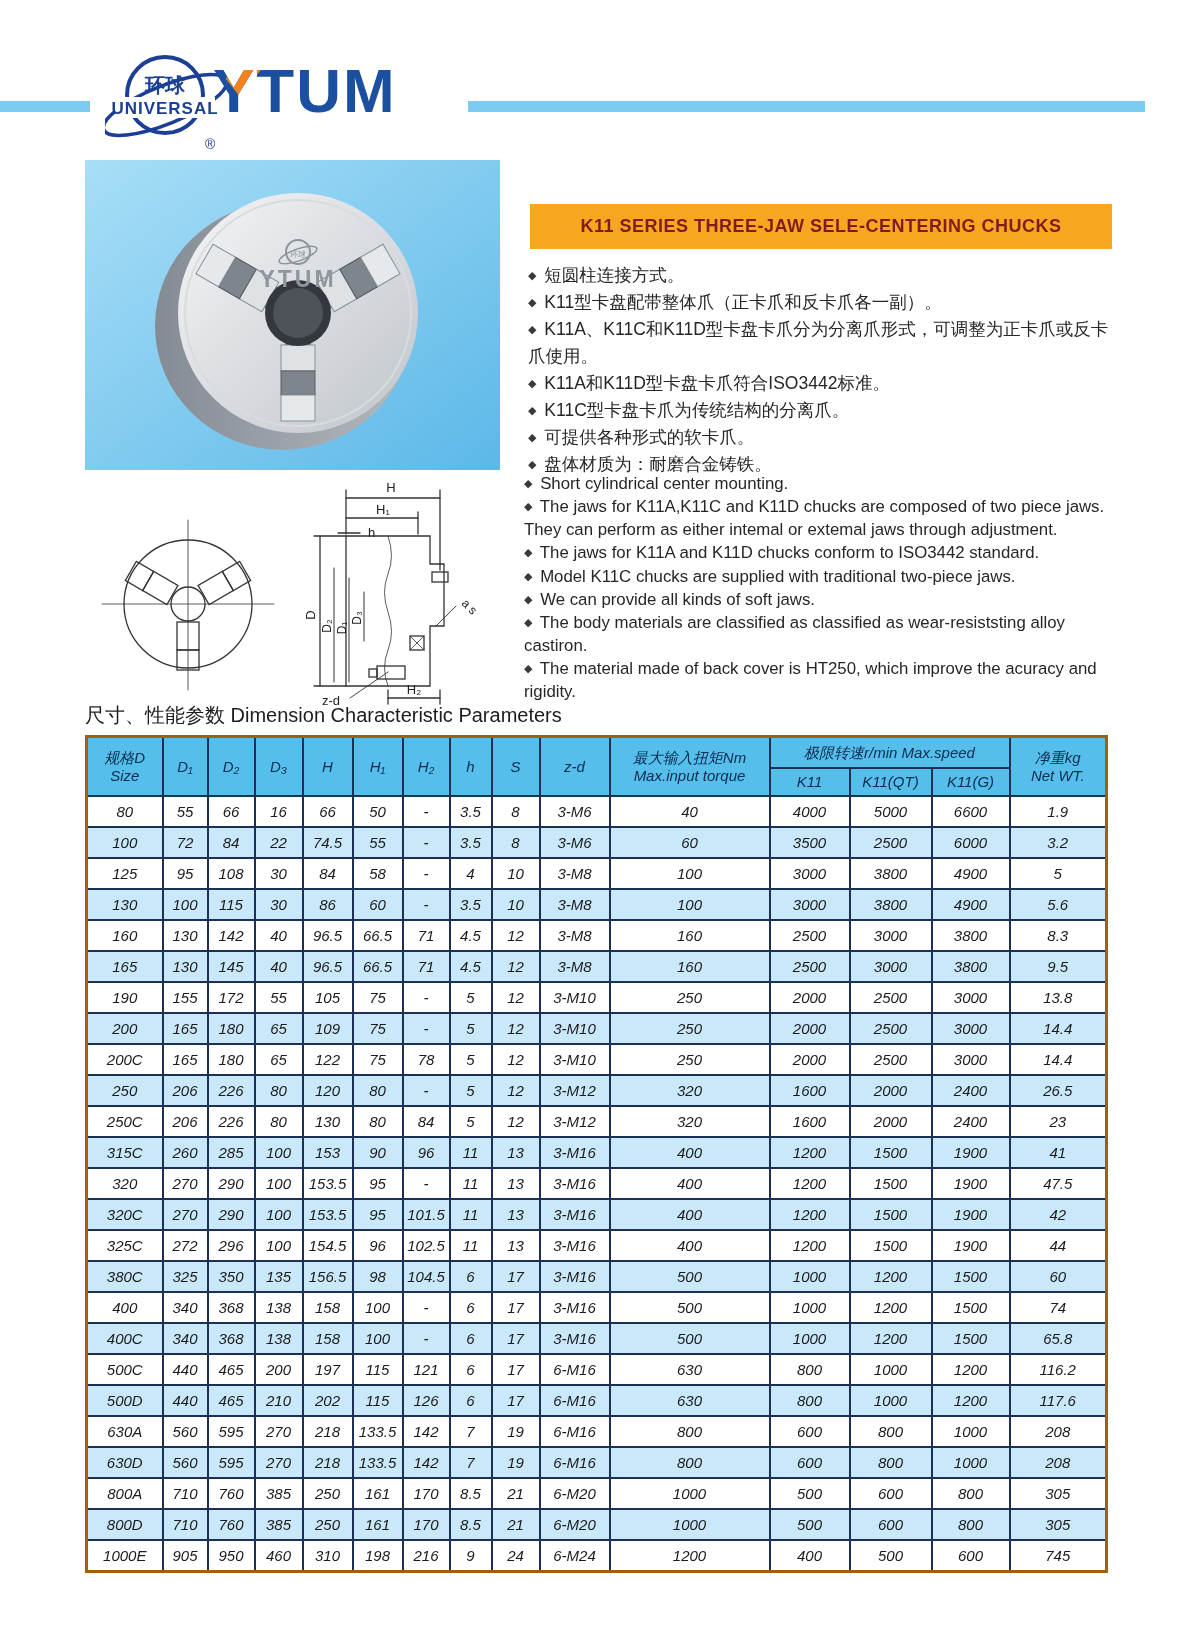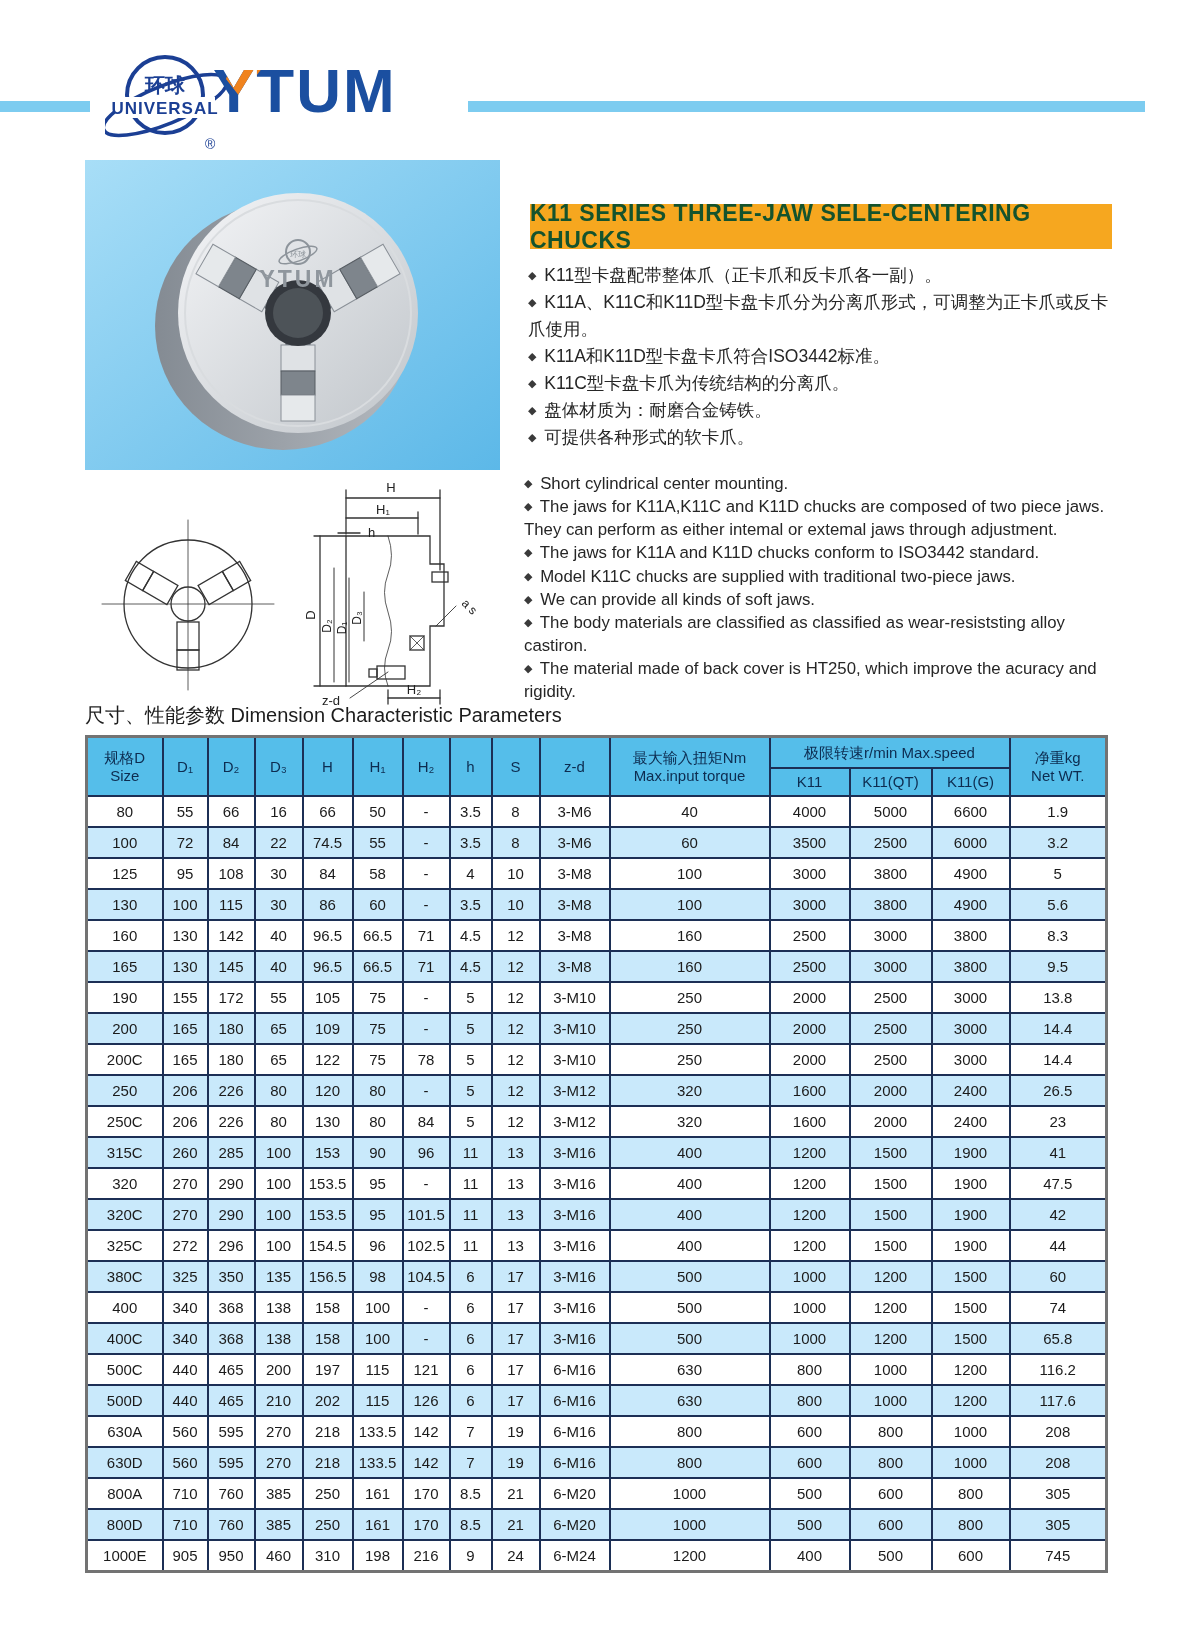--- a/index.html
+++ b/index.html
@@ -11,33 +11,33 @@
   .bar-right{left:468px;top:101px;width:722px;}
   .logo-wrap{position:absolute;left:105px;top:45px;}
   .brand-wrap{position:absolute;left:213px;top:55px;}
   
   .photo{position:absolute;left:85px;top:160px;width:415px;height:310px;}
   
   .title-zh{position:absolute;left:530px;top:150px;width:582px;font-size:37px;font-weight:bold;
             color:#16418f;letter-spacing:1px;}
   .banner{position:absolute;left:530px;top:204px;width:582px;height:45px;background:#f6a71f;
           display:flex;align-items:center;justify-content:center;}
-  .banner span{font-size:23px;font-weight:bold;color:#14532d;letter-spacing:.5px;}
+  .banner span{font-size:18px;font-weight:bold;color:#7f1d1d;letter-spacing:.5px;}
   ul.features{margin:0;padding:0;list-style:none;}
   .features-zh{position:absolute;left:528px;top:262px;width:588px;}
   .features-zh li{font-size:17.5px;line-height:27px;color:#262626;}
   .features-en{position:absolute;left:524px;top:472px;width:592px;}
   .features-en li{font-size:16.8px;line-height:22.4px;color:#262626;}
   .blt{font-size:11px;vertical-align:2px;color:#3a3a3a;margin-right:3px;}
   
   .drawing{position:absolute;left:88px;top:476px;width:428px;height:234px;}
   
   .section-title{position:absolute;left:85px;top:702px;font-size:20px;color:#1c1c1c;}
   .table-wrap{position:absolute;left:85px;top:735px;}
-  table.spec{border-collapse:collapse;table-layout:fixed;width:1020px;border:3px solid #737373;}
+  table.spec{border-collapse:collapse;table-layout:fixed;width:1020px;border:3px solid #a16207;font-style:italic;}
   table.spec th,table.spec td{border:2px solid #1c2f55;text-align:center;padding:0;overflow:hidden;}
   table.spec thead th{background:#55beea;color:#0d2c50;font-weight:400;font-size:15px;line-height:1.18;}
   table.spec thead tr:first-child th{height:29px;}
   table.spec thead tr:last-child th{height:26px;}
   table.spec tbody td{font-size:15px;height:29px;color:#1b1b1b;background:#fff;}
   table.spec tbody tr.alt td{background:#c9e9fb;}
   svg text{font-family:"Liberation Sans",sans-serif;}
 </style>
 </head>
 <body>
@@ -117,26 +117,27 @@
         <text x="213" y="127" text-anchor="middle" font-size="23" font-weight="bold" fill="#8f969d" letter-spacing="3">YTUM</text>
       </g>
     </svg>
   </div>
 
   <div class="banner">
     <span>K11 SERIES THREE-JAW SELE-CENTERING CHUCKS</span>
   </div>
 
   <ul class="features features-zh">
+      <li><span class="blt">◆</span><span> 短圆柱连接方式。</span></li>
       <li><span class="blt">◆</span><span> K11型卡盘配带整体爪（正卡爪和反卡爪各一副）。</span></li>
       <li><span class="blt">◆</span><span> K11A、K11C和K11D型卡盘卡爪分为分离爪形式，可调整为正卡爪或反卡爪使用。</span></li>
       <li><span class="blt">◆</span><span> K11A和K11D型卡盘卡爪符合ISO3442标准。</span></li>
       <li><span class="blt">◆</span><span> K11C型卡盘卡爪为传统结构的分离爪。</span></li>
+      <li><span class="blt">◆</span><span> 可提供各种形式的软卡爪。</span></li>
       <li><span class="blt">◆</span><span> 盘体材质为：耐磨合金铸铁。</span></li>
-      <li><span class="blt">◆</span><span> 可提供各种形式的软卡爪。</span></li>
     </ul>
 
   <ul class="features features-en">
       <li><span class="blt">◆</span><span> Short cylindrical center mounting.</span></li>
       <li><span class="blt">◆</span><span> The jaws for K11A,K11C and K11D chucks are composed of two piece jaws. They can perform as either intemal or extemal jaws through adjustment.</span></li>
       <li><span class="blt">◆</span><span> The jaws for K11A and K11D chucks conform to ISO3442 standard.</span></li>
       <li><span class="blt">◆</span><span> Model K11C chucks are supplied with traditional two-piece jaws.</span></li>
       <li><span class="blt">◆</span><span> We can provide all kinds of soft jaws.</span></li>
       <li><span class="blt">◆</span><span> The body materials are classified as classified as wear-resiststing alloy castiron.</span></li>
       <li><span class="blt">◆</span><span> The material made of back cover is HT250, which improve the acuracy and rigidity.</span></li>

